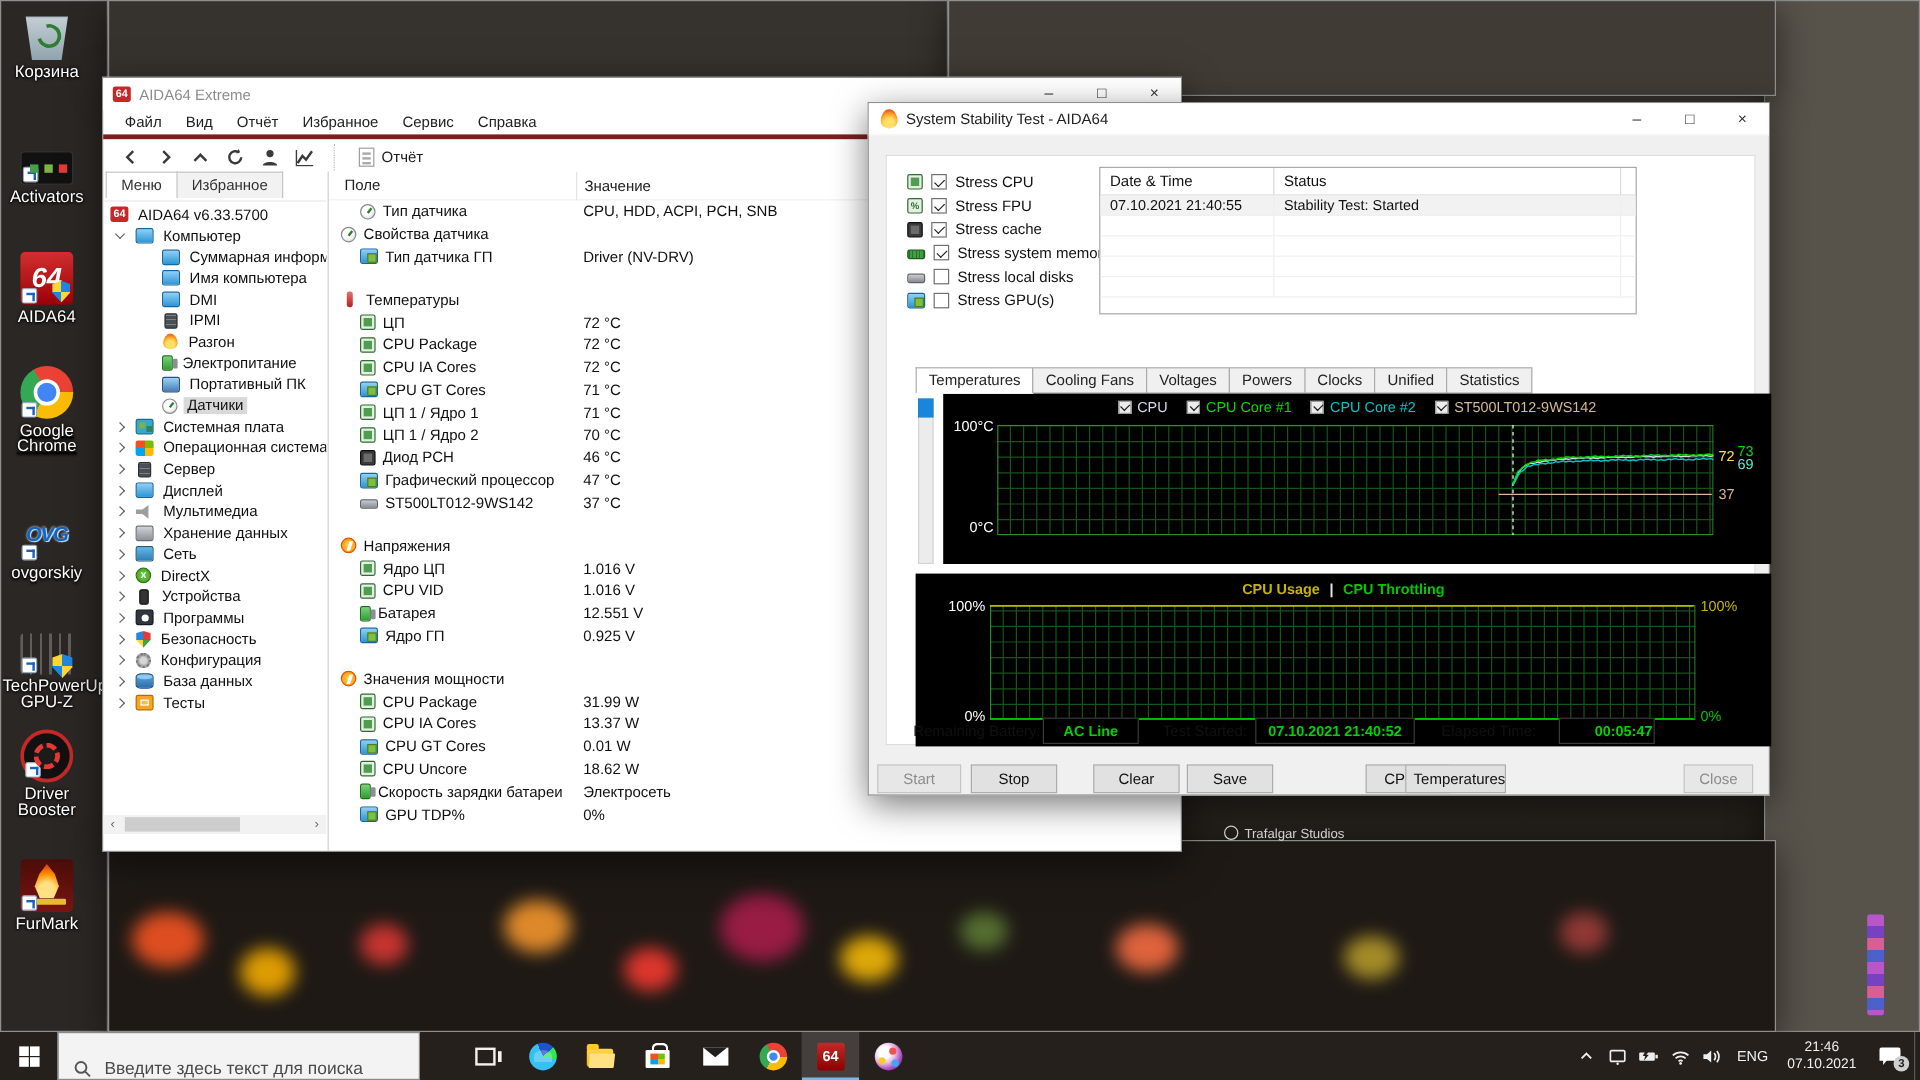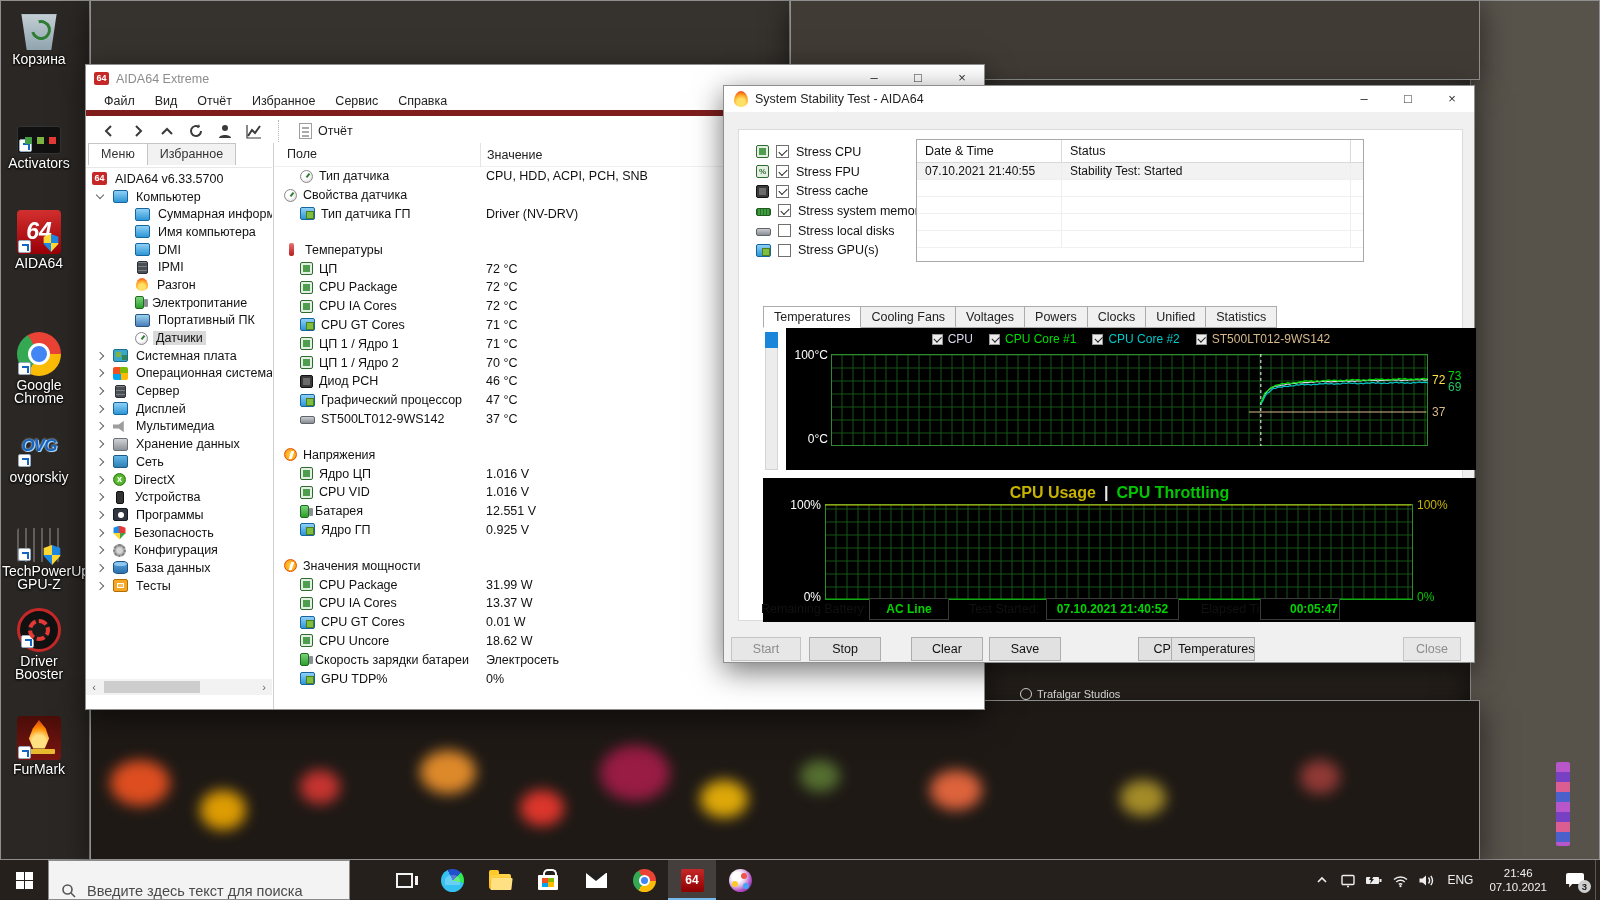--- a/index.html
+++ b/index.html
@@ -50,21 +50,21 @@
   
   .win{position:absolute;background:#fff;border:1px solid #8f8f8f;box-shadow:0 8px 28px rgba(0,0,0,.55);}
   .tbar{height:27px;display:flex;align-items:center;background:#fff;position:relative;}
   .tbar .ttl{font-size:12.5px;color:#444;margin-left:7px;}
   .wctl{position:absolute;right:0;top:0;height:27px;display:flex;}
   .wctl span{width:44px;text-align:center;line-height:26px;color:#333;font-size:13px;}
 
   
   #aida{left:85px;top:64px;width:900px;height:646px;z-index:10;font-size:12.5px;color:#1a1a1a;}
   #aida .tbar .ttl{color:#8c8c8c;}
-  #aida-menu{height:24px;display:flex;align-items:center;padding-left:8px;border-bottom:6px solid #7f1d1d;}
+  #aida-menu{height:24px;display:flex;align-items:center;padding-left:8px;border-bottom:4px solid #7f1d1d;}
   #aida-menu span{padding:0 10px;font-size:12.5px;color:#222;}
   #aida-toolbar{height:30px;display:flex;align-items:center;padding-left:10px;gap:4px;}
   .tbtn{width:25px;height:24px;display:flex;align-items:center;justify-content:center;}
   .tsep{width:1px;height:22px;border-left:1px dotted #b5b5b5;margin:0 8px;}
   #report-btn{display:flex;align-items:center;gap:6px;padding:0 8px;height:24px;}
   .repico{width:13px;height:16px;background:#fff;border:1px solid #9e9e9e;position:relative;}
   .repico::after{content:"";position:absolute;left:2px;right:2px;top:3px;height:1.5px;background:#aaa;box-shadow:0 4px 0 #aaa,0 8px 0 #aaa;}
   #aida-body{position:absolute;top:78px;bottom:0;left:0;right:0;}
   #aida-tabs{position:absolute;left:0;top:0;height:22px;display:flex;padding-left:2px;}
   #aida-tabs .tab{padding:0 12px;line-height:20px;font-size:12.5px;border:1px solid #c5c5c5;border-bottom:none;background:#f2f2f2;color:#333;margin-right:-1px;}
@@ -164,21 +164,21 @@
   #sst-tabs .tab.active{background:#fff;border-bottom:1px solid #fff;position:relative;z-index:2;}
   #vslider{position:absolute;left:26px;top:202px;width:13px;height:138px;background:#ececec;border:1px solid #d4d4d4;}
   #vthumb{position:absolute;left:-1px;top:-1px;width:13px;height:16px;background:#1a86d9;}
   .chart{position:absolute;background:#000;}
   #temp-chart{left:47px;top:198px;width:690px;height:142px;}
   #usage-chart{left:24px;top:348px;width:713px;height:144px;}
   .leg{position:absolute;left:0;right:0;top:4px;display:flex;justify-content:center;gap:16px;align-items:center;}
   .legitem{display:flex;gap:5px;align-items:center;font-size:12px;}
   .clab{position:absolute;font-size:12px;color:#fff;}
   .plot{position:absolute;}
-  .ctitle{position:absolute;left:0;right:0;top:6px;text-align:center;font-size:16px;font-weight:bold;}
+  .ctitle{position:absolute;left:0;right:0;top:6px;text-align:center;font-size:12px;font-weight:bold;}
   #sst-statusrow{position:absolute;left:0;top:468px;height:24px;width:100%;}
   .stlab{position:absolute;font-size:12.5px;color:#111;top:4px;}
   .stbox{position:absolute;top:0;height:22px;background:#000;border:1px solid #3a3a3a;color:#00d400;font-size:12px;font-weight:bold;text-align:center;line-height:20px;}
   #sst-buttons{position:absolute;left:0;top:551px;height:26px;width:100%;}
   .wbtn{position:absolute;top:0;height:24px;background:#e1e1e1;border:1px solid #adadad;font-family:"Liberation Sans",sans-serif;font-size:12.5px;color:#111;}
   .wbtn.dis{color:#8c8c8c;background:#e7e7e7;border-color:#c5c5c5;}
 
   
   #taskbar{position:absolute;left:0;bottom:0;width:1600px;height:40px;background:#26201c;z-index:40;display:flex;align-items:center;}
   #start{width:48px;height:40px;display:flex;align-items:center;justify-content:center;}
@@ -256,21 +256,21 @@
           <span class="sc"></span>
         </div>
         <div class="dlabel">Activators</div>
       </div>
       <div class="dicon" style="top: 210px;">
         <div class="dic dic-aida64">
           <span class="sc"></span>
         </div>
         <div class="dlabel">AIDA64</div>
       </div>
-      <div class="dicon" style="top: 332px;">
+      <div class="dicon" style="top: 305px; text-decoration: underline;">
         <div class="dic dic-google-chrome">
           <span class="sc"></span>
         </div>
         <div class="dlabel">Google Chrome</div>
       </div>
       <div class="dicon" style="top: 424px;">
         <div class="dic dic-ovgorskiy">
           <span class="sc"></span>
         </div>
         <div class="dlabel">ovgorskiy</div>
@@ -772,21 +772,21 @@
               <line x1="429.84" x2="429.84" y1="0" y2="92" stroke="#ffffff" stroke-dasharray="3,3"></line>
               <path d="M417.9 58.0L420.0 58.0L422.1 58.0L424.2 58.0L426.3 58.0L428.3 58.0L430.4 58.0L432.5 58.0L434.6 58.0L436.7 58.0L438.8 58.0L440.9 58.0L443.0 58.0L445.1 58.0L447.2 58.0L449.2 58.0L451.3 58.0L453.4 58.0L455.5 58.0L457.6 58.0L459.7 58.0L461.8 58.0L463.9 58.0L466.0 58.0L468.0 58.0L470.1 58.0L472.2 58.0L474.3 58.0L476.4 58.0L478.5 58.0L480.6 58.0L482.7 58.0L484.8 58.0L486.9 58.0L488.9 58.0L491.0 58.0L493.1 58.0L495.2 58.0L497.3 58.0L499.4 58.0L501.5 58.0L503.6 58.0L505.7 58.0L507.7 58.0L509.8 58.0L511.9 58.0L514.0 58.0L516.1 58.0L518.2 58.0L520.3 58.0L522.4 58.0L524.5 58.0L526.6 58.0L528.6 58.0L530.7 58.0L532.8 58.0L534.9 58.0L537.0 58.0L539.1 58.0L541.2 58.0L543.3 58.0L545.4 58.0L547.4 58.0L549.5 58.0L551.6 58.0L553.7 58.0L555.8 58.0L557.9 58.0L560.0 58.0L562.1 58.0L564.2 58.0L566.3 58.0L568.3 58.0L570.4 58.0L572.5 58.0L574.6 58.0L576.7 58.0L578.8 58.0L580.9 58.0L583.0 58.0L585.1 58.0L587.1 58.0L589.2 58.0L591.3 58.0L593.4 58.0L595.5 58.0" stroke="#d7b98c" fill="none" stroke-width="1.2"></path>
               <path d="M429.8 50.3L431.9 44.8L434.0 40.0L436.1 37.7L438.2 35.4L440.3 34.1L442.4 32.9L444.5 32.0L446.6 32.2L448.6 31.7L450.7 31.0L452.8 31.2L454.9 30.4L457.0 30.0L459.1 30.2L461.2 29.3L463.3 29.2L465.4 29.3L467.5 28.5L469.5 28.9L471.6 28.9L473.7 28.3L475.8 28.7L477.9 28.4L480.0 27.9L482.1 28.3L484.2 27.7L486.3 27.4L488.3 27.9L490.4 27.3L492.5 27.5L494.6 27.9L496.7 27.4L498.8 27.8L500.9 27.9L503.0 27.3L505.1 27.7L507.2 27.3L509.2 26.8L511.3 27.3L513.4 26.8L515.5 26.7L517.6 27.3L519.7 26.9L521.8 27.1L523.9 27.5L526.0 26.8L528.0 27.0L530.1 27.0L532.2 26.3L534.3 26.7L536.4 26.5L538.5 26.0L540.6 26.7L542.7 26.5L544.8 26.4L546.9 27.0L548.9 26.4L551.0 26.4L553.1 26.7L555.2 25.9L557.3 26.1L559.4 26.2L561.5 25.6L563.6 26.1L565.7 26.2L567.7 25.8L569.8 26.6L571.9 26.3L574.0 26.0L576.1 26.5L578.2 25.8L580.3 25.7L582.4 26.0L584.5 25.4L586.6 25.7L588.6 26.0L590.7 25.5L592.8 26.1L594.9 26.2L597.0 25.7" stroke="#d8d8ea" fill="none" stroke-width="1.2"></path>
               <path d="M429.8 50.3L431.9 46.6L434.0 42.3L436.1 39.2L438.2 38.2L440.3 36.1L442.4 34.2L444.5 34.5L446.6 33.4L448.6 32.9L450.7 33.3L452.8 32.2L454.9 32.3L457.0 32.6L459.1 31.7L461.2 32.0L463.3 31.7L465.4 30.7L467.5 31.2L469.5 30.7L471.6 30.1L473.7 30.9L475.8 30.4L477.9 30.3L480.0 31.0L482.1 30.3L484.2 30.4L486.3 30.6L488.3 29.6L490.4 29.9L492.5 29.9L494.6 29.2L496.7 29.9L498.8 29.8L500.9 29.5L503.0 30.4L505.1 29.9L507.2 29.6L509.2 30.2L511.3 29.2L513.4 29.2L515.5 29.5L517.6 28.7L519.7 29.2L521.8 29.5L523.9 28.9L526.0 29.8L528.0 29.7L530.1 29.2L532.2 29.9L534.3 29.2L536.4 28.8L538.5 29.4L540.6 28.6L542.7 28.7L544.8 29.3L546.9 28.6L548.9 29.2L551.0 29.6L553.1 28.9L555.2 29.5L557.3 29.3L559.4 28.5L561.5 29.1L563.6 28.5L565.7 28.2L567.7 29.0L569.8 28.5L571.9 28.7L574.0 29.4L576.1 28.7L578.2 29.1L580.3 29.3L582.4 28.3L584.5 28.8L586.6 28.5L588.6 27.9L590.7 28.7L592.8 28.4L594.9 28.2L597.0 29.1" stroke="#00c8c8" fill="none" stroke-width="1.2"></path>
               <path d="M429.8 48.9L431.9 43.9L434.0 38.8L436.1 37.3L438.2 35.1L440.3 33.4L442.4 32.7L444.5 31.3L446.6 30.9L448.6 30.7L450.7 29.4L452.8 29.5L454.9 29.4L457.0 28.7L459.1 29.4L461.2 29.1L463.3 28.5L465.4 29.0L467.5 28.1L469.5 27.6L471.6 27.9L473.7 26.9L475.8 26.9L477.9 27.3L480.0 26.6L482.1 27.3L484.2 27.5L486.3 26.8L488.3 27.5L490.4 27.0L492.5 26.4L494.6 26.9L496.7 26.2L498.8 26.0L500.9 26.7L503.0 26.1L505.1 26.4L507.2 27.0L509.2 26.2L511.3 26.7L513.4 26.7L515.5 25.8L517.6 26.3L519.7 25.9L521.8 25.3L523.9 26.1L526.0 25.7L528.0 25.6L530.1 26.5L532.2 25.8L534.3 26.0L536.4 26.4L538.5 25.4L540.6 25.7L542.7 25.7L544.8 24.8L546.9 25.4L548.9 25.3L551.0 24.9L553.1 25.8L555.2 25.5L557.3 25.3L559.4 26.0L561.5 25.2L563.6 25.1L565.7 25.5L567.7 24.5L569.8 24.9L571.9 25.1L574.0 24.5L576.1 25.3L578.2 25.4L580.3 24.9L582.4 25.7L584.5 25.2L586.6 24.8L588.6 25.3L590.7 24.5L592.8 24.4L594.9 25.0L597.0 24.2" stroke="#00dc00" fill="none" stroke-width="1.2"></path>
             </svg></div>
         <span class="clab" id="temp-xlabel" style="top: 122px; width: 70px; text-align: center; left: 439.84px; margin-top: 36px;">21:40:52</span>
         <div id="temp-endlabels"></div>
       <span class="clab" style="left: 646px; top: 76.96px; color: rgb(215, 185, 140);">37</span>
           <span class="clab" style="left: 646px; top: 44.76px; color: #fde047;">72</span>
-          <span class="clab" style="left: 662px; top: 51.52px; color: #22c55e;">69</span>
+          <span class="clab" style="left: 662px; top: 51.52px; color: #5eead4;">69</span>
           <span class="clab" style="left: 662px; top: 40.84px; color: rgb(0, 220, 0);">73</span>
         </div>
 
       <div class="chart" id="usage-chart">
         <div class="ctitle" id="usage-title"><span style="color: rgb(200, 180, 0); padding: 0px 4px;">CPU Usage</span><span style="color: rgb(232, 232, 232); padding: 0px 4px;">|</span><span style="color: rgb(0, 200, 0); padding: 0px 4px;">CPU Throttling</span></div>
         <span class="clab" style="left:18px;top:20px;width:40px;text-align:right;">100%</span>
         <span class="clab" style="left:30px;top:112px;width:28px;text-align:right;">0%</span>
         <span class="clab" style="left:654px;top:20px;color:#c8b400;">100%</span>
         <span class="clab" style="left:654px;top:112px;color:#00c800;">0%</span>
         <div class="plot" id="usage-plot" style="left:62px;top:26px;width:588px;height:96px;"><svg width="588" height="96">
@@ -796,21 +796,21 @@
               <path d="M0.0 95.0L2.1 95.0L4.1 95.0L6.2 95.0L8.2 95.0L10.3 95.0L12.3 95.0L14.4 95.0L16.5 95.0L18.5 95.0L20.6 95.0L22.6 95.0L24.7 95.0L26.8 95.0L28.8 95.0L30.9 95.0L32.9 95.0L35.0 95.0L37.0 95.0L39.1 95.0L41.2 95.0L43.2 95.0L45.3 95.0L47.3 95.0L49.4 95.0L51.5 95.0L53.5 95.0L55.6 95.0L57.6 95.0L59.7 95.0L61.7 95.0L63.8 95.0L65.9 95.0L67.9 95.0L70.0 95.0L72.0 95.0L74.1 95.0L76.1 95.0L78.2 95.0L80.3 95.0L82.3 95.0L84.4 95.0L86.4 95.0L88.5 95.0L90.6 95.0L92.6 95.0L94.7 95.0L96.7 95.0L98.8 95.0L100.8 95.0L102.9 95.0L105.0 95.0L107.0 95.0L109.1 95.0L111.1 95.0L113.2 95.0L115.2 95.0L117.3 95.0L119.4 95.0L121.4 95.0L123.5 95.0L125.5 95.0L127.6 95.0L129.7 95.0L131.7 95.0L133.8 95.0L135.8 95.0L137.9 95.0L139.9 95.0L142.0 95.0L144.1 95.0L146.1 95.0L148.2 95.0L150.2 95.0L152.3 95.0L154.4 95.0L156.4 95.0L158.5 95.0L160.5 95.0L162.6 95.0L164.6 95.0L166.7 95.0L168.8 95.0L170.8 95.0L172.9 95.0L174.9 95.0L177.0 95.0L179.0 95.0L181.1 95.0L183.2 95.0L185.2 95.0L187.3 95.0L189.3 95.0L191.4 95.0L193.5 95.0L195.5 95.0L197.6 95.0L199.6 95.0L201.7 95.0L203.7 95.0L205.8 95.0L207.9 95.0L209.9 95.0L212.0 95.0L214.0 95.0L216.1 95.0L218.1 95.0L220.2 95.0L222.3 95.0L224.3 95.0L226.4 95.0L228.4 95.0L230.5 95.0L232.6 95.0L234.6 95.0L236.7 95.0L238.7 95.0L240.8 95.0L242.8 95.0L244.9 95.0L247.0 95.0L249.0 95.0L251.1 95.0L253.1 95.0L255.2 95.0L257.3 95.0L259.3 95.0L261.4 95.0L263.4 95.0L265.5 95.0L267.5 95.0L269.6 95.0L271.7 95.0L273.7 95.0L275.8 95.0L277.8 95.0L279.9 95.0L281.9 95.0L284.0 95.0L286.1 95.0L288.1 95.0L290.2 95.0L292.2 95.0L294.3 95.0L296.4 95.0L298.4 95.0L300.5 95.0L302.5 95.0L304.6 95.0L306.6 95.0L308.7 95.0L310.8 95.0L312.8 95.0L314.9 95.0L316.9 95.0L319.0 95.0L321.0 95.0L323.1 95.0L325.2 95.0L327.2 95.0L329.3 95.0L331.3 95.0L333.4 95.0L335.5 95.0L337.5 95.0L339.6 95.0L341.6 95.0L343.7 95.0L345.7 95.0L347.8 95.0L349.9 95.0L351.9 95.0L354.0 95.0L356.0 95.0L358.1 95.0L360.1 95.0L362.2 95.0L364.3 95.0L366.3 95.0L368.4 95.0L370.4 95.0L372.5 95.0L374.6 95.0L376.6 95.0L378.7 95.0L380.7 95.0L382.8 95.0L384.8 95.0L386.9 95.0L389.0 95.0L391.0 95.0L393.1 95.0L395.1 95.0L397.2 95.0L399.3 95.0L401.3 95.0L403.4 95.0L405.4 95.0L407.5 95.0L409.5 95.0L411.6 95.0L413.7 95.0L415.7 95.0L417.8 95.0L419.8 95.0L421.9 95.0L423.9 95.0L426.0 95.0L428.1 95.0L430.1 95.0L432.2 95.0L434.2 95.0L436.3 95.0L438.4 95.0L440.4 95.0L442.5 95.0L444.5 95.0L446.6 95.0L448.6 95.0L450.7 95.0L452.8 95.0L454.8 95.0L456.9 95.0L458.9 95.0L461.0 95.0L463.0 95.0L465.1 95.0L467.2 95.0L469.2 95.0L471.3 95.0L473.3 95.0L475.4 95.0L477.5 95.0L479.5 95.0L481.6 95.0L483.6 95.0L485.7 95.0L487.7 95.0L489.8 95.0L491.9 95.0L493.9 95.0L496.0 95.0L498.0 95.0L500.1 95.0L502.2 95.0L504.2 95.0L506.3 95.0L508.3 95.0L510.4 95.0L512.4 95.0L514.5 95.0L516.6 95.0L518.6 95.0L520.7 95.0L522.7 95.0L524.8 95.0L526.8 95.0L528.9 95.0L531.0 95.0L533.0 95.0L535.1 95.0L537.1 95.0L539.2 95.0L541.3 95.0L543.3 95.0L545.4 95.0L547.4 95.0L549.5 95.0L551.5 95.0L553.6 95.0L555.7 95.0L557.7 95.0L559.8 95.0L561.8 95.0L563.9 95.0L565.9 95.0L568.0 95.0L570.1 95.0L572.1 95.0L574.2 95.0L576.2 95.0L578.3 95.0L580.4 95.0L582.4 95.0L584.5 95.0L586.5 95.0" stroke="#00c000" fill="none" stroke-width="1.2"></path>
             </svg></div>
       </div>
 
       <div id="sst-statusrow">
         <span class="stlab" style="left:22px;">Remaining Battery:</span>
         <span class="stbox" style="left:130px;width:80px;">AC Line</span>
         <span class="stlab" style="left:230px;">Test Started:</span>
         <span class="stbox" style="left:307px;width:133px;">07.10.2021 21:40:52</span>
         <span class="stlab" style="left:462px;">Elapsed Time:</span>
-        <span class="stbox" style="left:521px;width:80px;padding-left:28px;">00:05:47</span>
+        <span class="stbox" style="left:560px;width:80px;padding-left:28px;">00:05:47</span>
       </div>
     </div>
     <div id="sst-buttons">
         <button class="wbtn dis" style="left: 7px; width: 70px;">Start</button>
         <button class="wbtn" style="left: 85px; width: 72px;">Stop</button>
         <button class="wbtn" style="left: 187px; width: 72px;">Clear</button>
         <button class="wbtn" style="left: 265px; width: 72px;">Save</button>
         <button class="wbtn" style="left: 369px; width: 70px; margin-left: 45px;">CPUID</button>
         <button class="wbtn" style="left: 447px; width: 84px;">Temperatures</button>
         <button class="wbtn dis" style="left: 679px; width: 58px;">Close</button>

